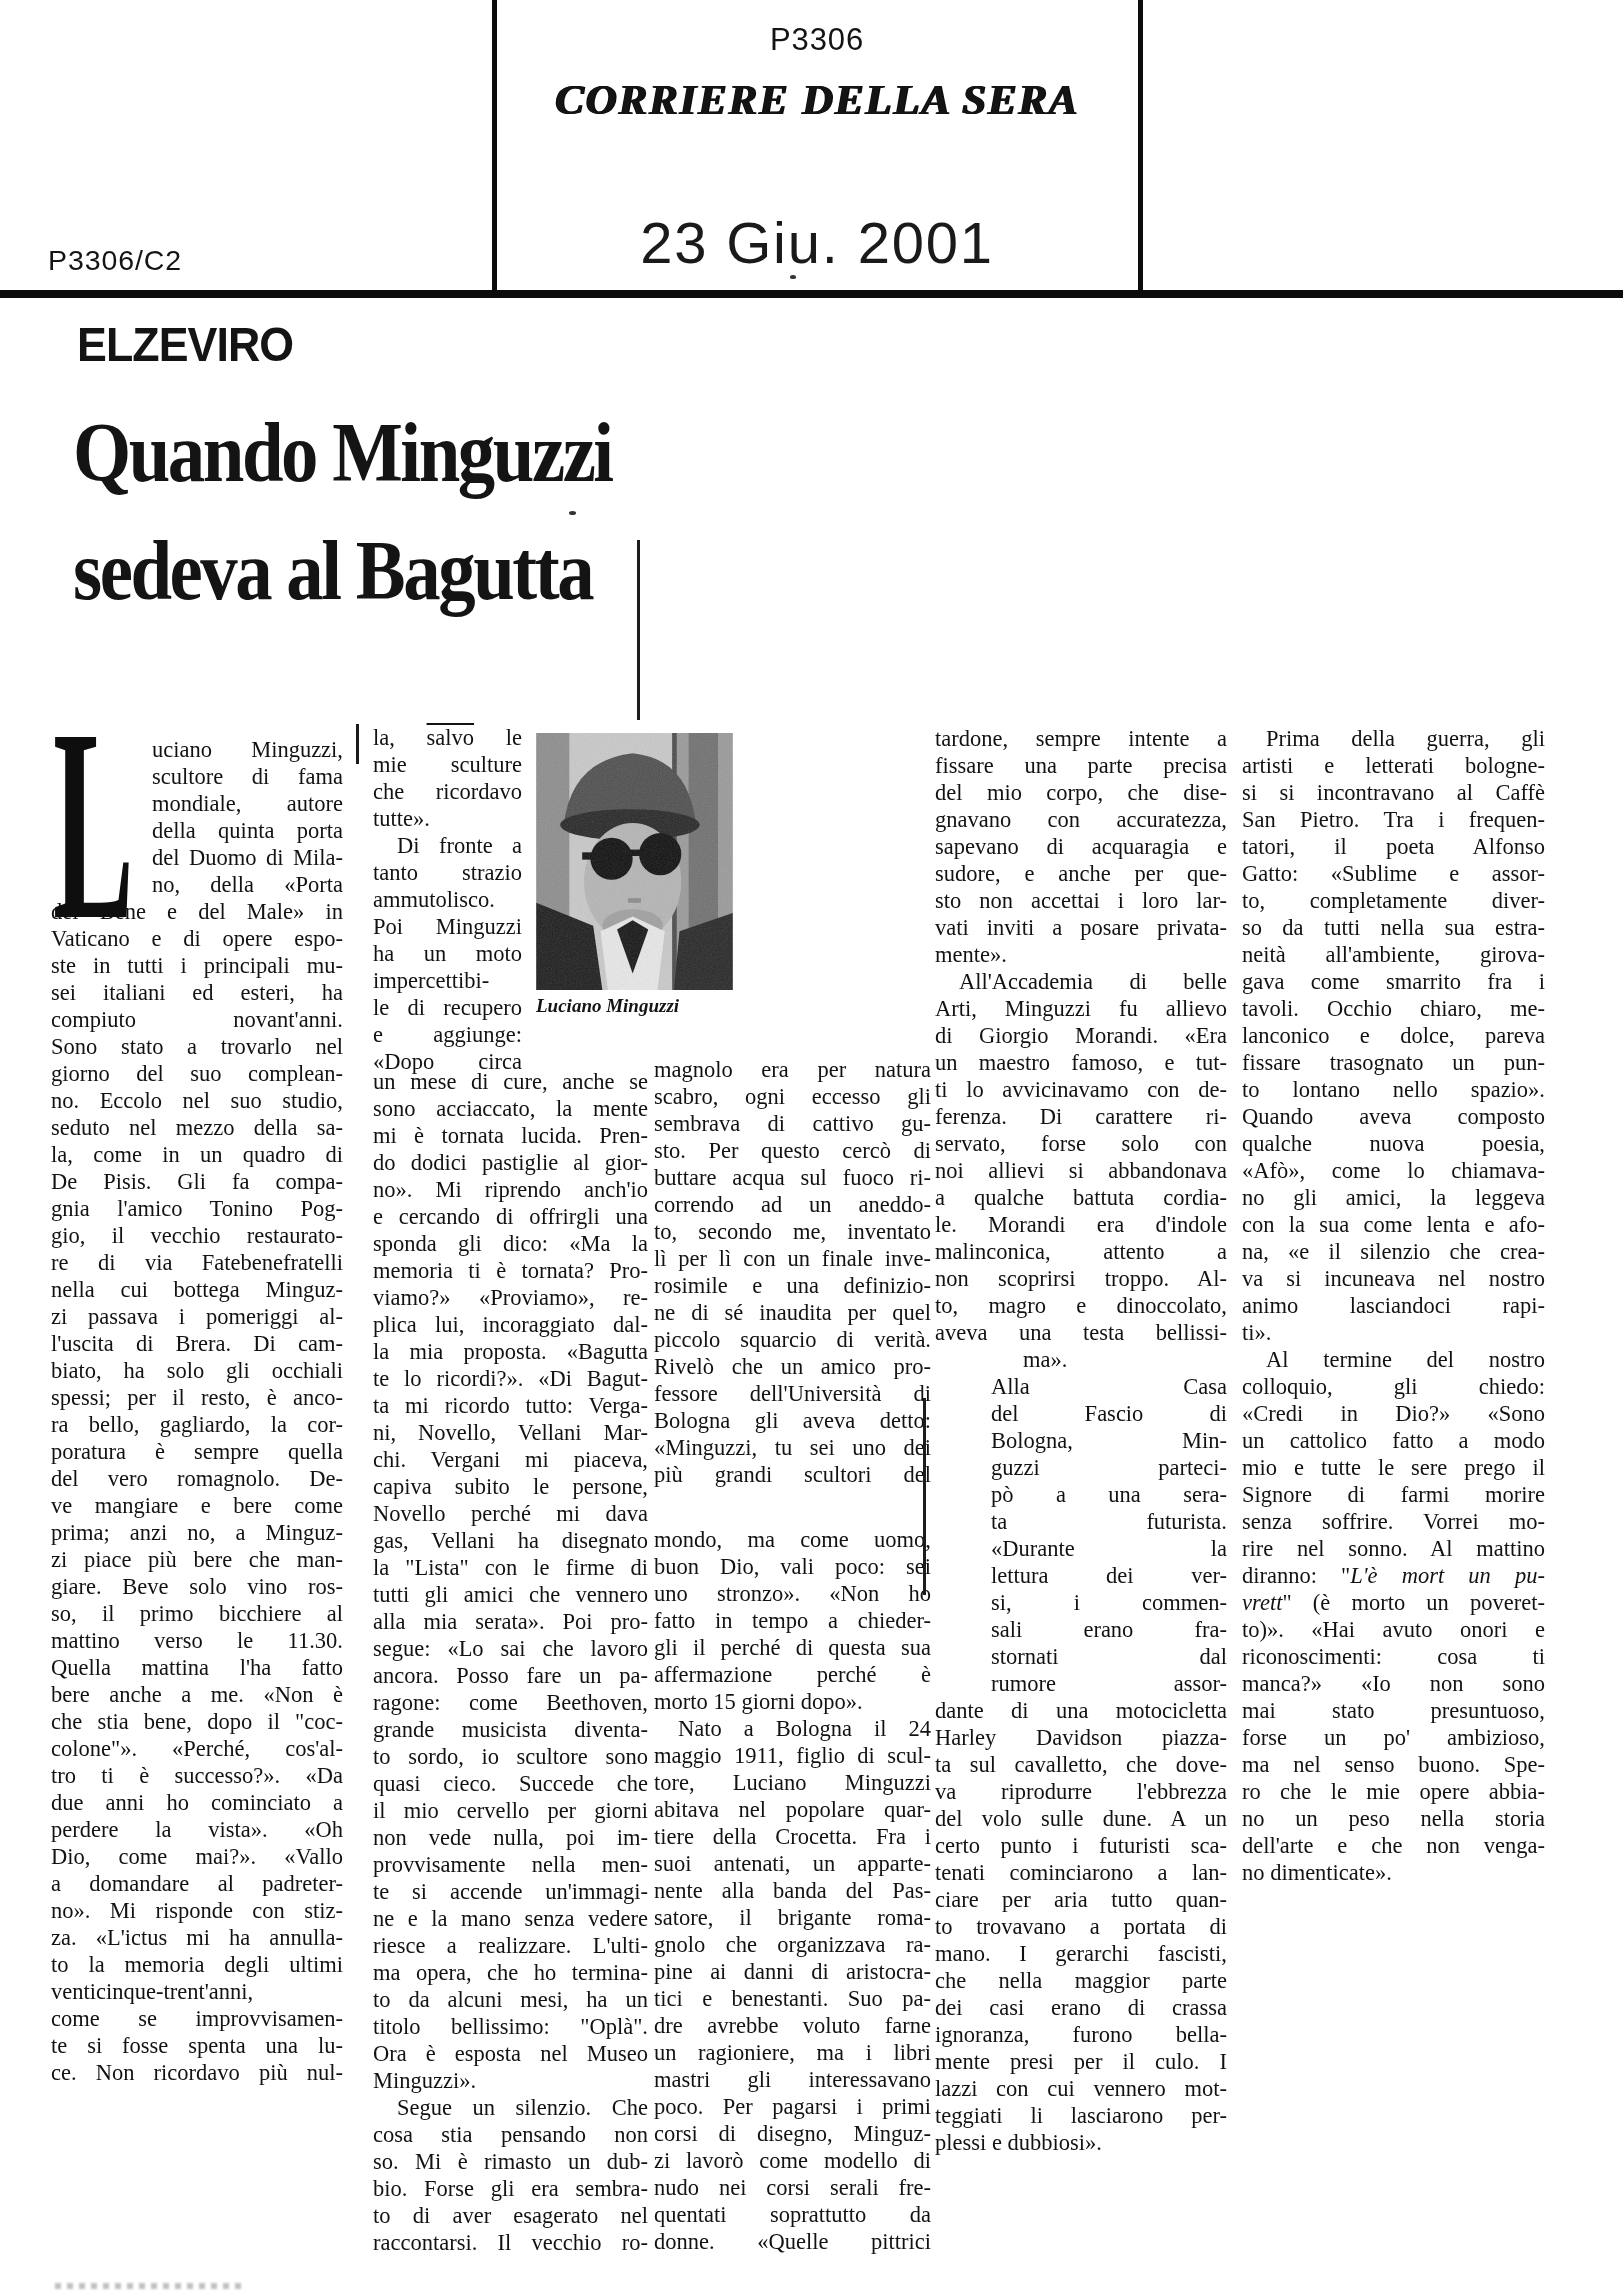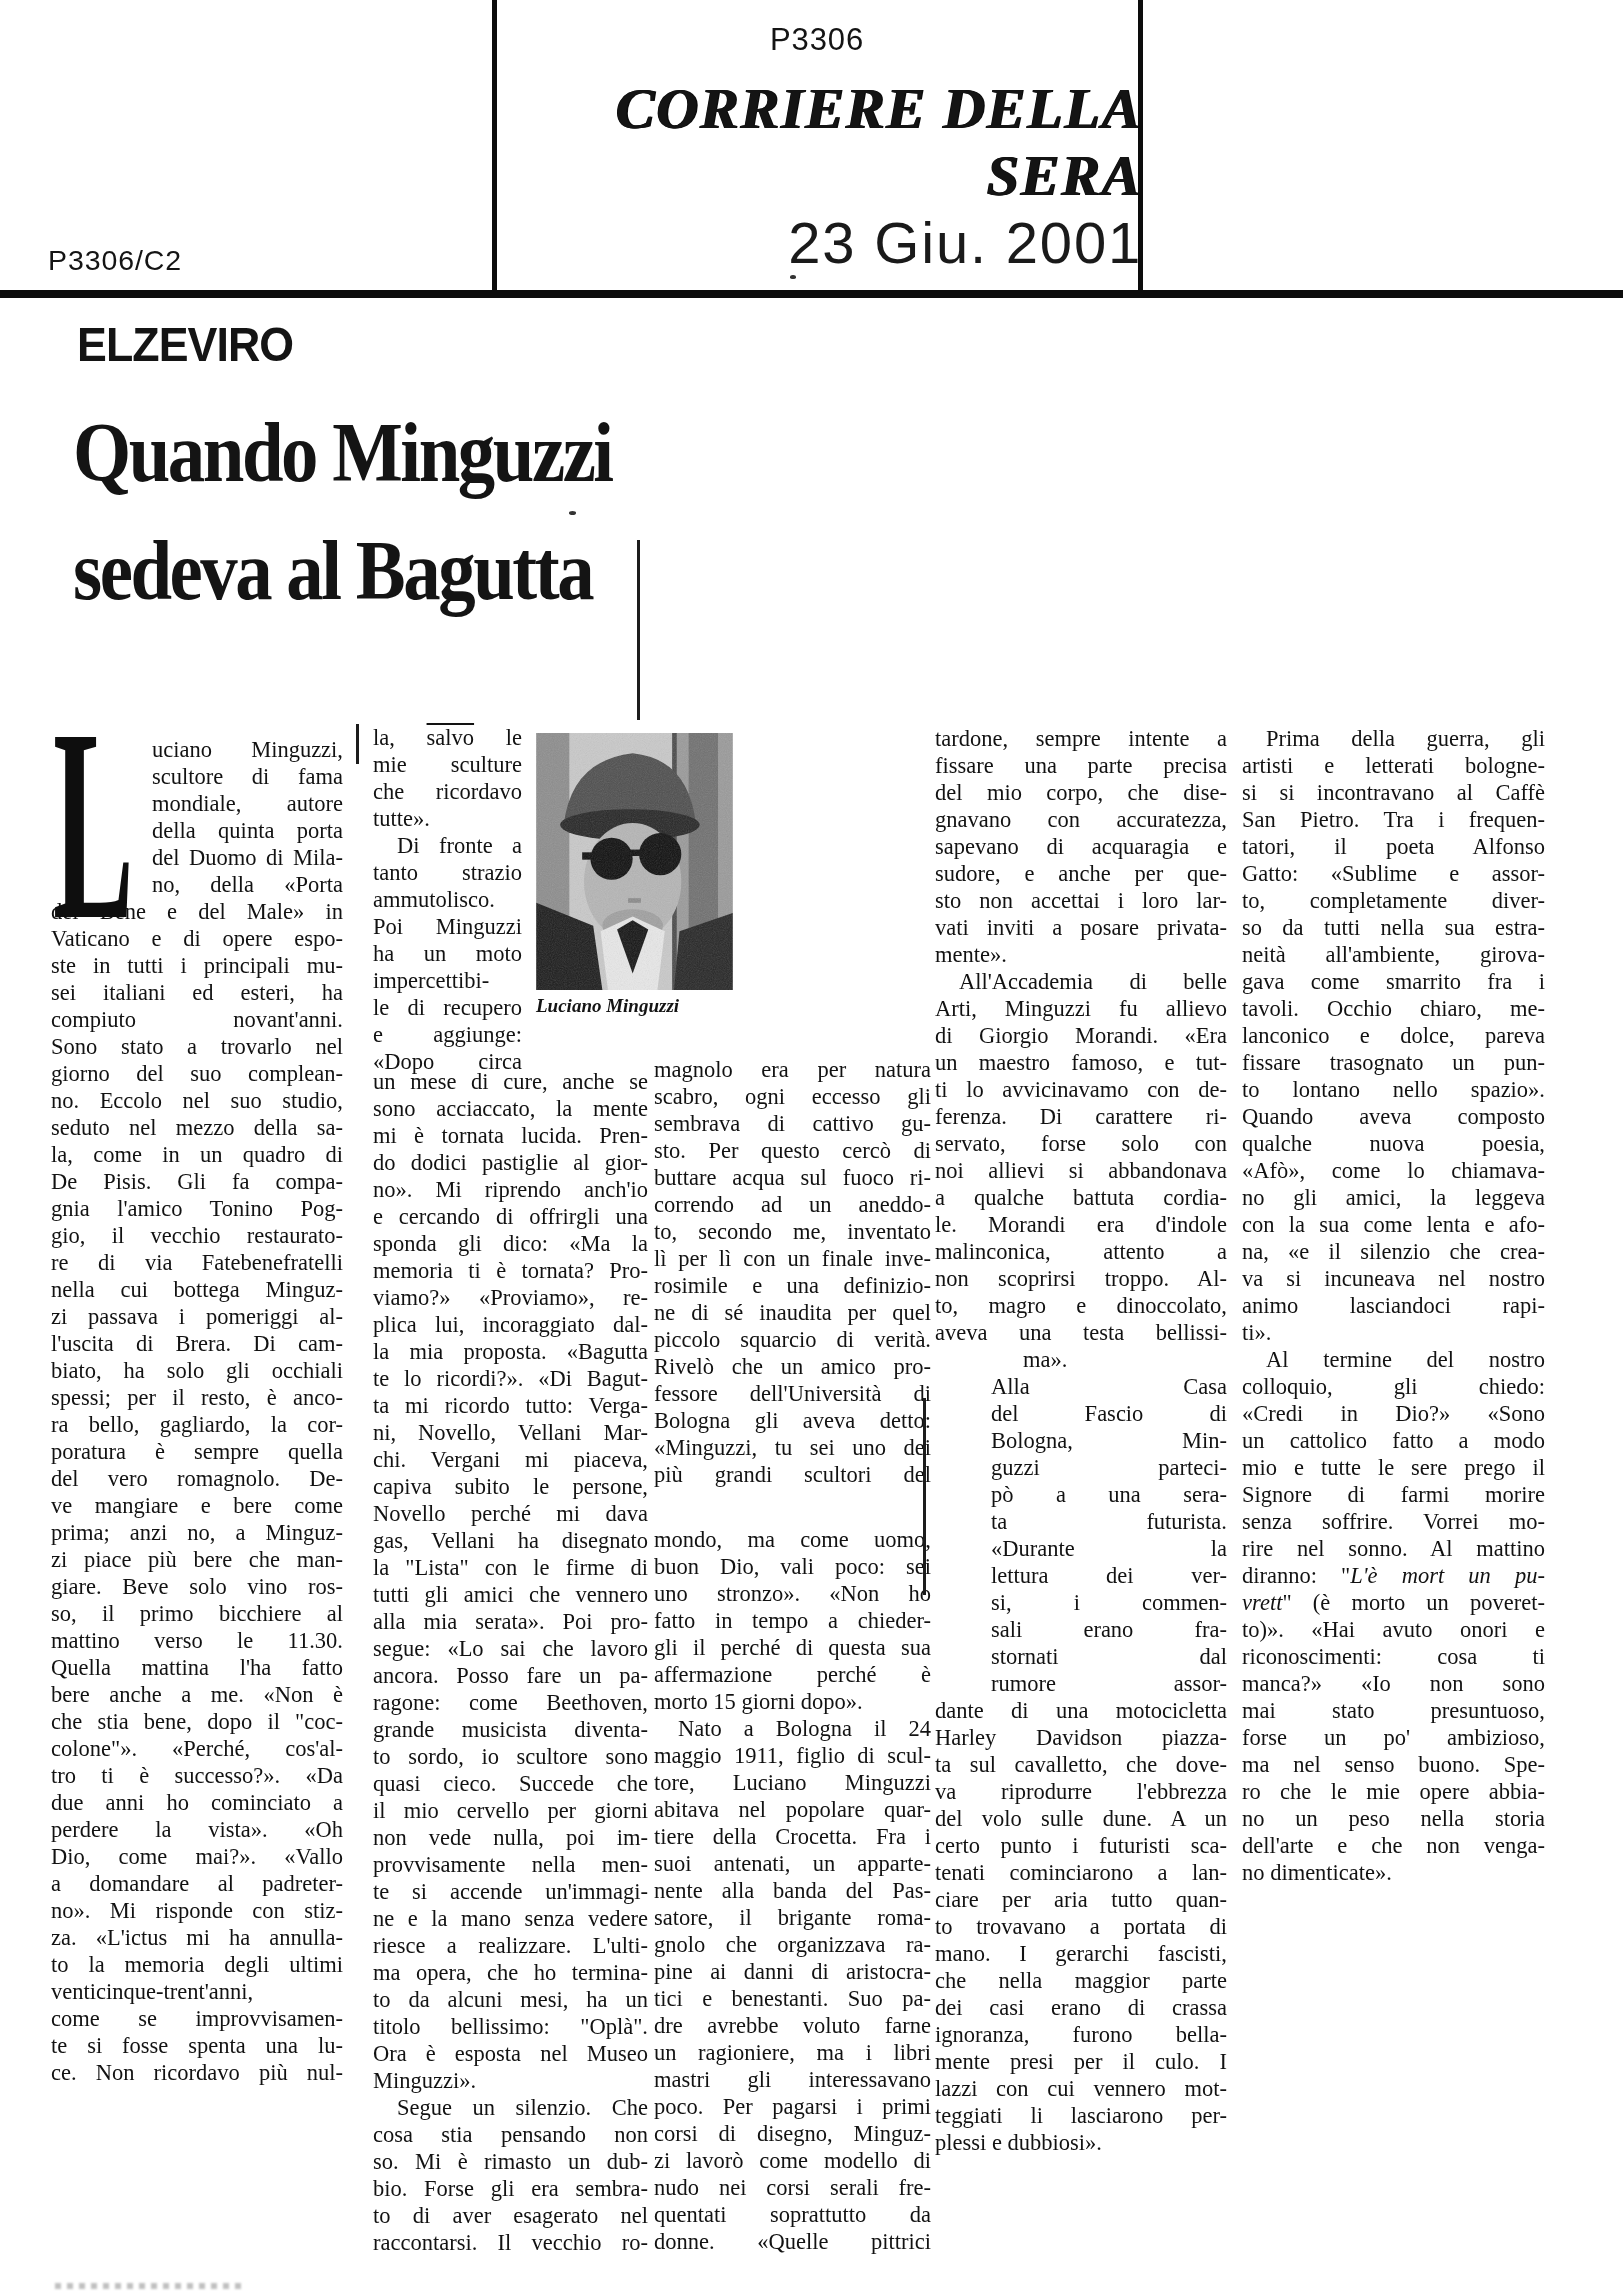--- a/index.html
+++ b/index.html
@@ -3,24 +3,24 @@
 <meta charset="utf-8">
 <style>
   html,body{margin:0;padding:0;background:#9a9a9a}
   .page{position:relative;width:1624px;height:2296px;background:#ffffff;
         font-family:"Liberation Serif",serif;color:#141414;overflow:hidden}
   
   .vrule{position:absolute;top:0;width:4.6px;height:292px;background:#0c0c0c}
   .hbar{position:absolute;left:0;top:290px;width:1624px;height:8.3px;background:#0c0c0c}
   .doc-code{position:absolute;left:492px;top:22px;width:650px;text-align:center;
             font-family:"Liberation Sans",sans-serif;font-size:31px;letter-spacing:0.9px}
-  .masthead{position:absolute;left:492px;top:75px;width:650px;text-align:right;
+  .masthead{position:absolute;left:492px;top:75px;width:650px;text-align:center;
             font-family:"Liberation Serif",serif;font-weight:bold;font-style:italic;
-            font-size:58px;letter-spacing:1.8px;text-shadow:1.3px 0 0 #0c0c0c,-0.6px 0 0 #0c0c0c}
-  .issue-date{position:absolute;left:492px;top:209px;width:650px;text-align:right;
+            font-size:43px;letter-spacing:1.8px;text-shadow:1.3px 0 0 #0c0c0c,-0.6px 0 0 #0c0c0c}
+  .issue-date{position:absolute;left:492px;top:209px;width:650px;text-align:center;
             font-family:"Liberation Sans",sans-serif;font-size:58px;letter-spacing:1.8px;color:#1a1a1a}
   .side-code{position:absolute;left:48px;top:244px;
             font-family:"Liberation Sans",sans-serif;font-size:28.5px;letter-spacing:0.9px}
   
   .kicker{position:absolute;left:77px;top:323px;display:flex;align-items:flex-start;white-space:nowrap}
   .kicker-tag{font-family:"Liberation Sans",sans-serif;font-weight:bold;font-size:43px;
               letter-spacing:-0.9px;display:inline-block;transform:scale(1.04,1.12);transform-origin:left bottom}
   .kicker-series{font-style:italic;font-size:51px;margin-left:24px;letter-spacing:0px}
   .headline{position:absolute;left:73px;top:393px;width:698px}
   .hl{font-weight:bold;font-size:85px;line-height:118px;letter-spacing:-2.8px;

